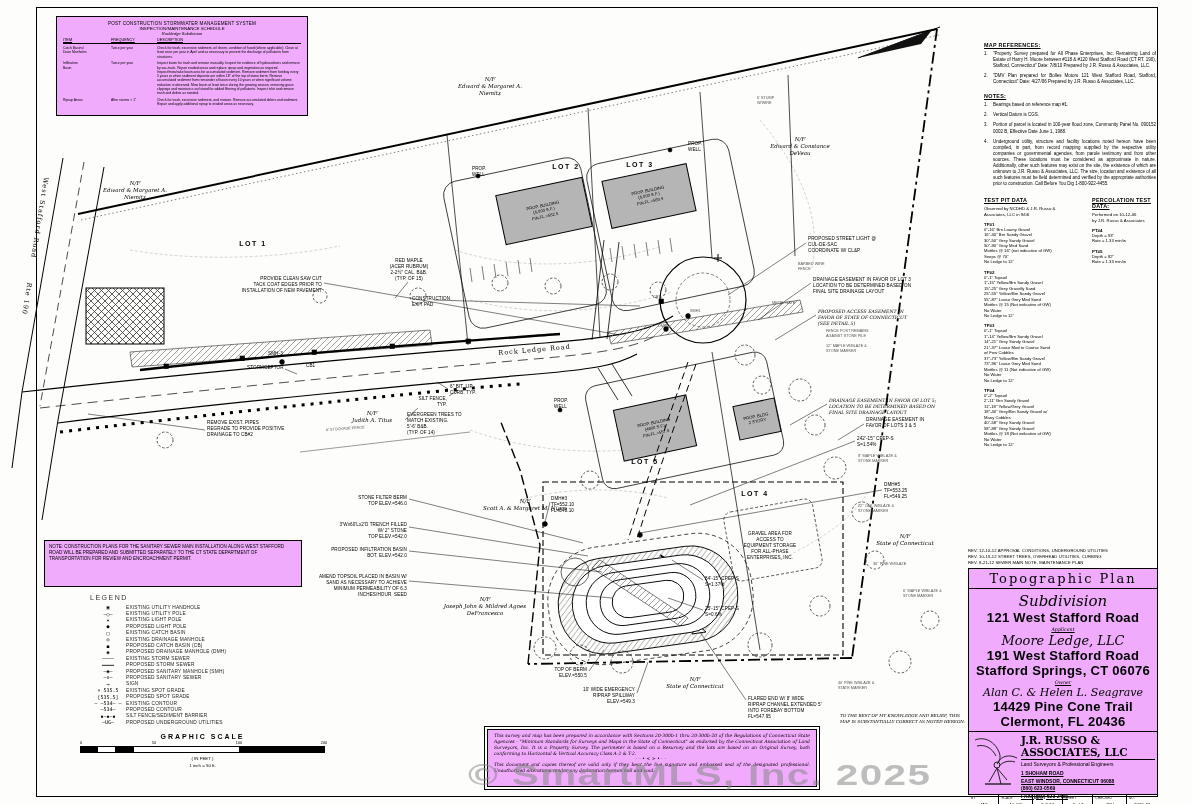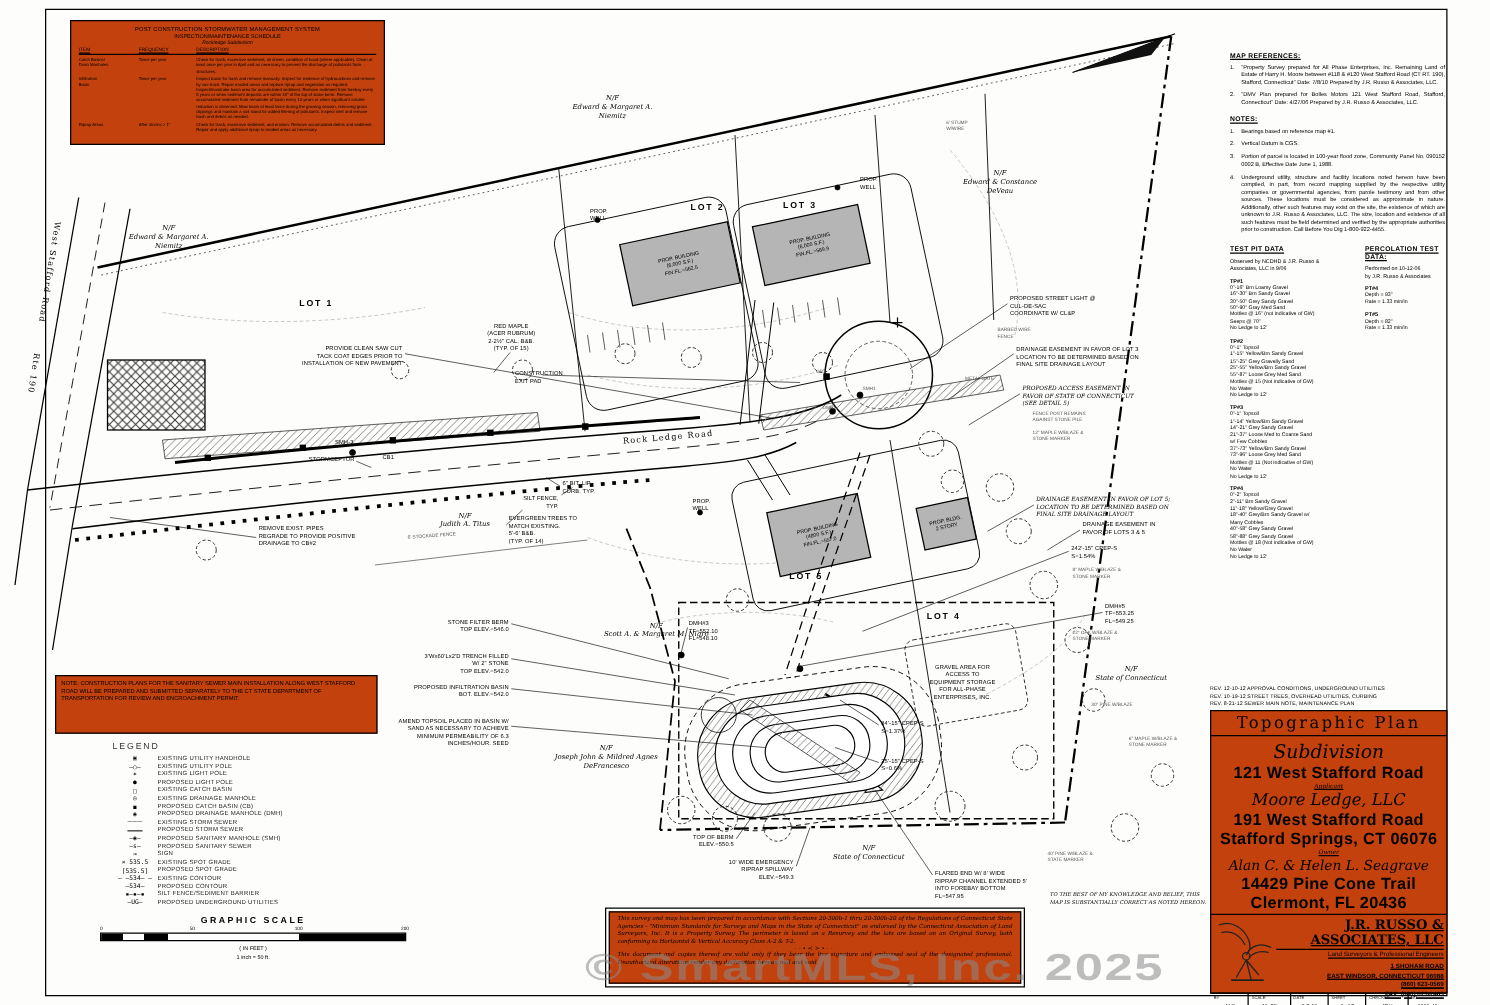--- a/index.html
+++ b/index.html
@@ -11,21 +11,21 @@
   .ann{font-size:4.6px;line-height:1.3;letter-spacing:.1px;}
   .ann-i{font-size:4.6px;line-height:1.3;font-style:italic;font-family:"DejaVu Serif",serif;}
   .own{font-style:italic;font-family:"DejaVu Serif",serif;font-size:5.5px;line-height:1.3;text-align:center;}
   .lot{font-size:7px;font-weight:bold;letter-spacing:1.5px;}
   .bldg{font-size:4.2px;line-height:1.3;text-align:center;transform-origin:center;}
   .tiny{font-size:3.8px;line-height:1.2;color:#555;}
   .cert{font-style:italic;font-family:"DejaVu Serif",serif;font-size:4.2px;line-height:1.35;}
   .road{font-family:"DejaVu Serif",serif;font-size:6.5px;letter-spacing:1px;}
   .c{text-align:center;}
   
-  .panel{position:absolute;background:#c2410c;border:.8px solid #000;box-sizing:border-box;}
+  .panel{position:absolute;background:#f0abfc;border:.8px solid #000;box-sizing:border-box;}
   
   #maint{left:56px;top:16px;width:252px;height:100px;padding:4px 6px;}
   .mt-t1{font-size:4.6px;text-align:center;letter-spacing:.2px;}
   .mt-t2{font-size:4.4px;text-align:center;}
   .mt-t3{font-size:4px;text-align:center;font-style:italic;margin-bottom:2px;}
   .mt-head,.mt-row{display:grid;grid-template-columns:44px 42px 1fr;column-gap:4px;}
   .mt-head{font-size:3.8px;border-bottom:.6px solid #000;padding-bottom:1px;margin-bottom:2px;text-decoration:underline;}
   .mt-row{font-size:3.4px;line-height:1.25;margin-bottom:2.5px;}
   .mt-item{white-space:pre-line;}
   
@@ -44,21 +44,21 @@
   #tblock{left:968px;top:568px;width:190px;height:227px;border:1.6px solid #000;padding:0;}
   .tb-head{border-bottom:1.4px solid #000;text-align:center;font-family:"DejaVu Serif",serif;
            font-size:13px;letter-spacing:2px;padding:2px 0;}
   .tb-main{text-align:center;padding:3px 2px 2px 2px;border-bottom:1.4px solid #000;}
   .tb-sub{font-family:"DejaVu Serif",serif;font-style:italic;font-size:15px;}
   .tb-addr{font-size:13px;font-weight:bold;letter-spacing:.3px;}
   .tb-role{font-family:"DejaVu Serif",serif;font-style:italic;font-size:4.8px;text-decoration:underline;margin:2px 0 1px 0;}
   .tb-name{font-family:"DejaVu Serif",serif;font-style:italic;font-size:13px;}
   .tb-name2{font-family:"DejaVu Serif",serif;font-style:italic;font-size:11px;}
   .tb-firm{display:flex;border-bottom:1.4px solid #000;padding:2px;height:58px;}
-  .tb-firm-right{flex:1;text-align:right;text-decoration:underline;}
+  .tb-firm-right{flex:1;text-align:left;}
   .firm-name{font-family:"DejaVu Serif",serif;font-weight:bold;font-size:10.5px;border-bottom:.8px solid #000;padding-bottom:1px;}
   .firm-sub{font-size:5px;margin:1px 0 3px 0;}
   .firm-line{font-size:5px;font-weight:bold;text-decoration:underline;line-height:1.5;}
   .tb-fields{display:grid;grid-template-columns:1fr 1.1fr 1fr 1fr 1.1fr 1fr;height:19px;}
   .fld{border-right:.8px solid #000;padding:1px 2px;}
   .fld:last-child{border-right:none;}
   .fld-l{font-size:3.4px;color:#222;}
   .fld-v{font-size:4.4px;font-style:italic;text-align:center;margin-top:2px;}
   
   #notebox{left:44px;top:540px;width:258px;height:47px;padding:3px 4px;font-size:4.6px;line-height:1.35;}

